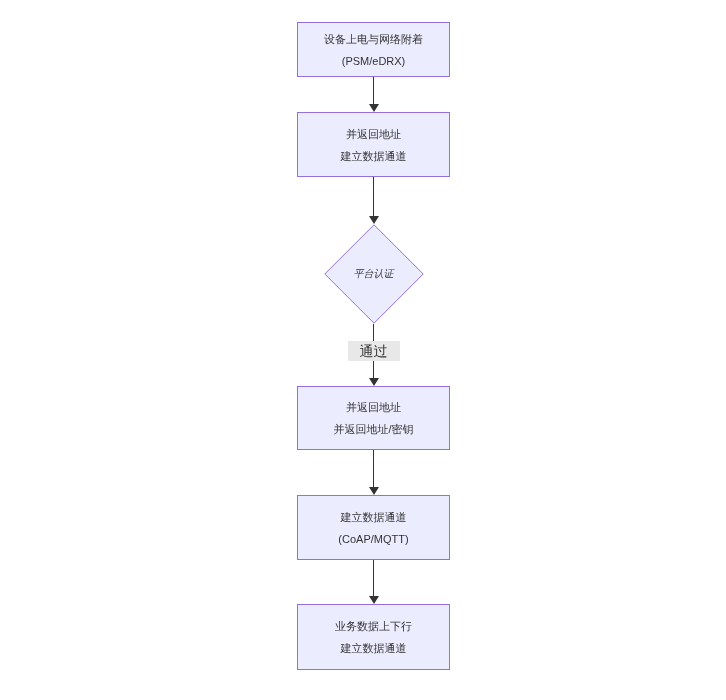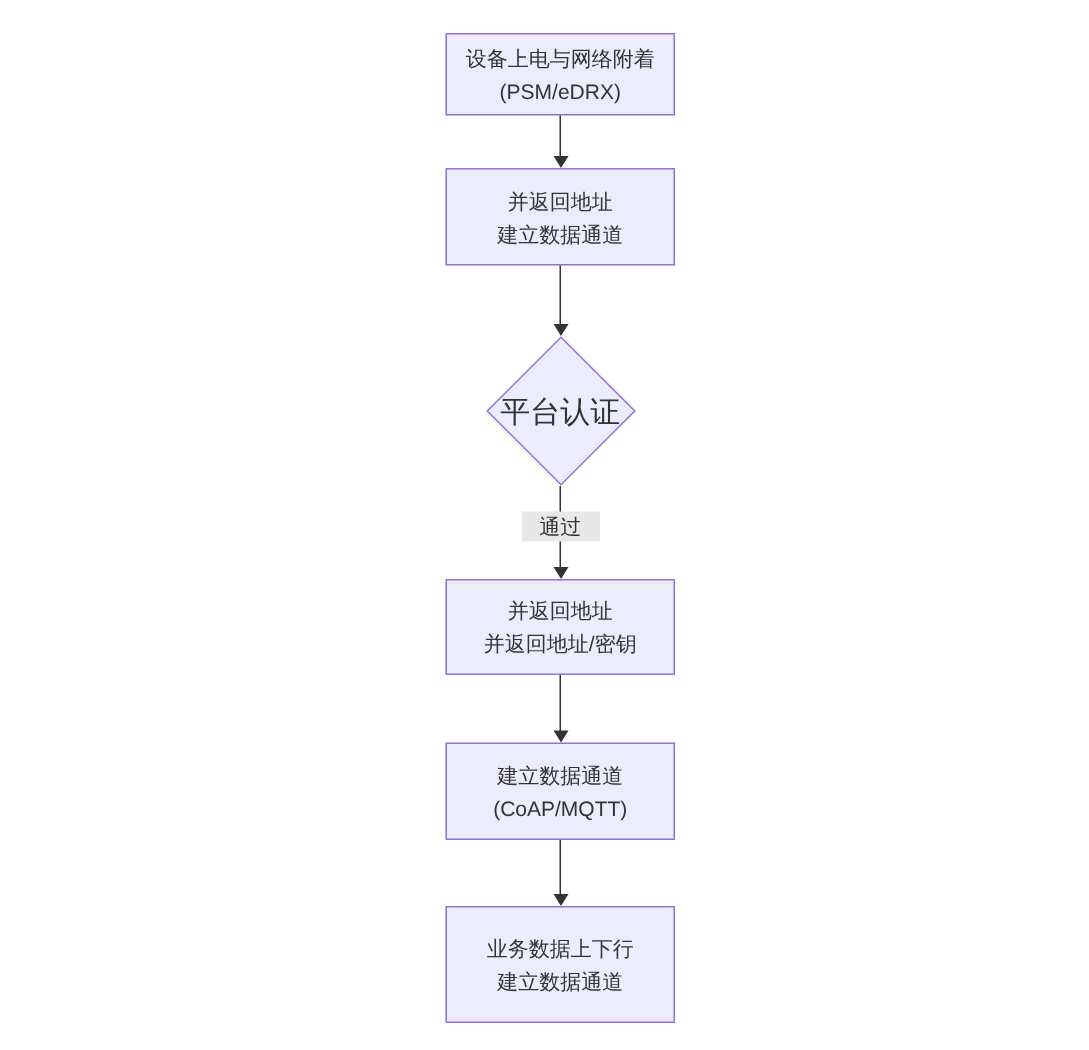--- a/index.html
+++ b/index.html
@@ -27,21 +27,21 @@
   .node.rect {
     width: 153px;
     background: var(--node_fill, #ECECFF);
     border: 1px solid var(--node_border, #9370DB);
     color: var(--text, #333333);
     display: flex;
     flex-direction: column;
     justify-content: center;
     align-items: center;
     text-align: center;
-    font-size: 14px;
+    font-size: 11px;
     line-height: 22px;
   }
   .node.rect span { display: block; white-space: nowrap; }
   .connector {
     position: relative;
     width: 100%;
     flex: 0 0 auto;
   }
   .cline {
     position: absolute;
@@ -86,23 +86,24 @@
     fill: var(--node_fill, #ECECFF);
     stroke: var(--node_border, #9370DB);
     stroke-width: 1;
   }
   .dlabel {
     position: absolute;
     top: 0; left: 0; right: 0; bottom: 0;
     display: flex;
     align-items: center;
     justify-content: center;
-    font-size: 20px;
+    font-size: 10px;
     color: var(--text, #333333);
     white-space: nowrap;
+    font-style: italic;
   }
 </style>
 </head>
 <body style="--canvas_bg: #ffffff; --node_fill: #ECECFF; --node_border: #9370DB; --arrow: #333333; --text: #333333; --edge_label_bg: #e8e8e8;">
 
 <div class="canvas">
   <div class="flow">
 
     <div class="node rect" style="height:55px">
       <span>设备上电与网络附着</span>
@@ -150,19 +151,19 @@
     <div class="node rect" style="height:65px">
       <span>建立数据通道</span>
       <span>(CoAP/MQTT)</span>
     </div>
 
     <div class="connector" style="height:44px">
       <div class="cline"></div>
       <div class="ahead"></div>
     </div>
 
-    <div class="node rect" style="height:78px">
+    <div class="node rect" style="height:66px">
       <span>业务数据上下行</span>
       <span>建立数据通道</span>
     </div>
 
   </div>
 </div>
 
 </body></html>

